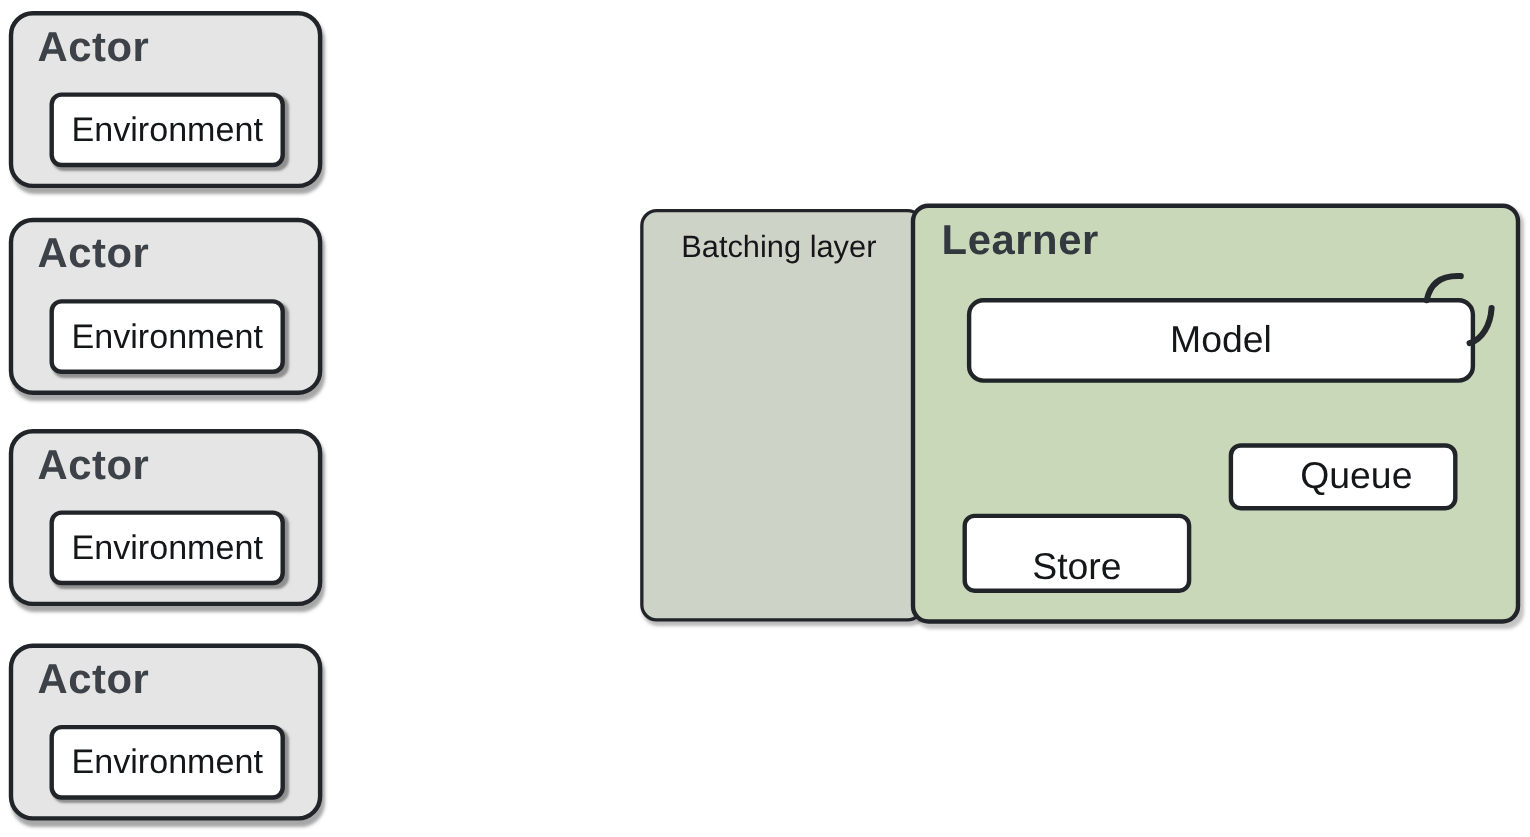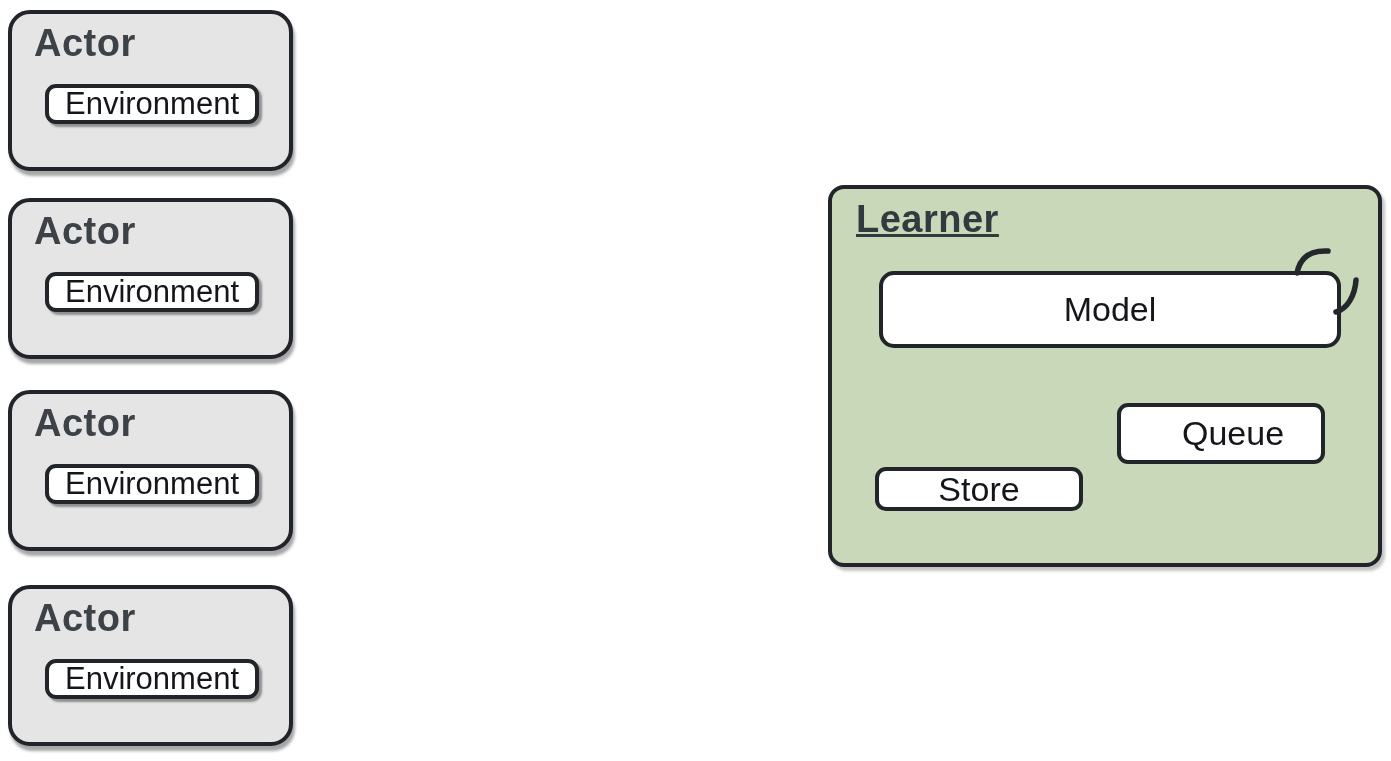--- a/index.html
+++ b/index.html
@@ -38,21 +38,21 @@
     font-weight: bold;
     color: #3c4247;
     letter-spacing: 0.5px;
   }
 
   .env-box {
     position: absolute;
     left: 33px;
     top: 70px;
     width: 214px;
-    height: 40px;
+    height: 68px;
     background: #ffffff;
     border: 4px solid #212429;
     border-radius: 11px;
     box-shadow: 3px 3px 2px rgba(60,60,60,0.5);
     display: flex;
     align-items: center;
     justify-content: center;
   }
   .env-label {
     font-size: 31px;
@@ -98,21 +98,20 @@
     z-index: 2;
   }
   .learner-title {
     position: absolute;
     left: 24px;
     top: 9px;
     font-size: 38px;
     font-weight: bold;
     color: #333a3f;
     letter-spacing: 0.5px;
-    text-decoration: underline;
   }
 
   .inner-white-box {
     position: absolute;
     background: #ffffff;
     border: 4px solid #212429;
     display: flex;
     align-items: center;
     justify-content: center;
   }
@@ -135,22 +134,23 @@
     top: 214px;
     width: 208px;
     height: 61px;
     border-radius: 11px;
     padding-left: 24px;
   }
   .store-box {
     left: 43px;
     top: 278px;
     width: 208px;
-    height: 44px;
+    height: 72px;
     border-radius: 11px;
+    align-items: flex-end;
   }
 
   
   .loop-arrow {
     position: absolute;
     left: 1285px;
     top: 235px;
     width: 90px;
     height: 90px;
     z-index: 3;
@@ -183,20 +183,23 @@
     </div>
   </div>
 
   <div class="actor-box actor-4">
     <div class="actor-title">Actor</div>
     <div class="env-box">
       <span class="env-label">Environment</span>
     </div>
   </div>
 
+  <div class="batching-box">
+    <div class="batching-label">Batching layer</div>
+  </div>
 
   <div class="learner-box">
     <div class="learner-title">Learner</div>
 
     <div class="inner-white-box model-box">
       <span class="inner-label">Model</span>
     </div>
 
     <div class="inner-white-box queue-box">
       <span class="inner-label">Queue</span>

